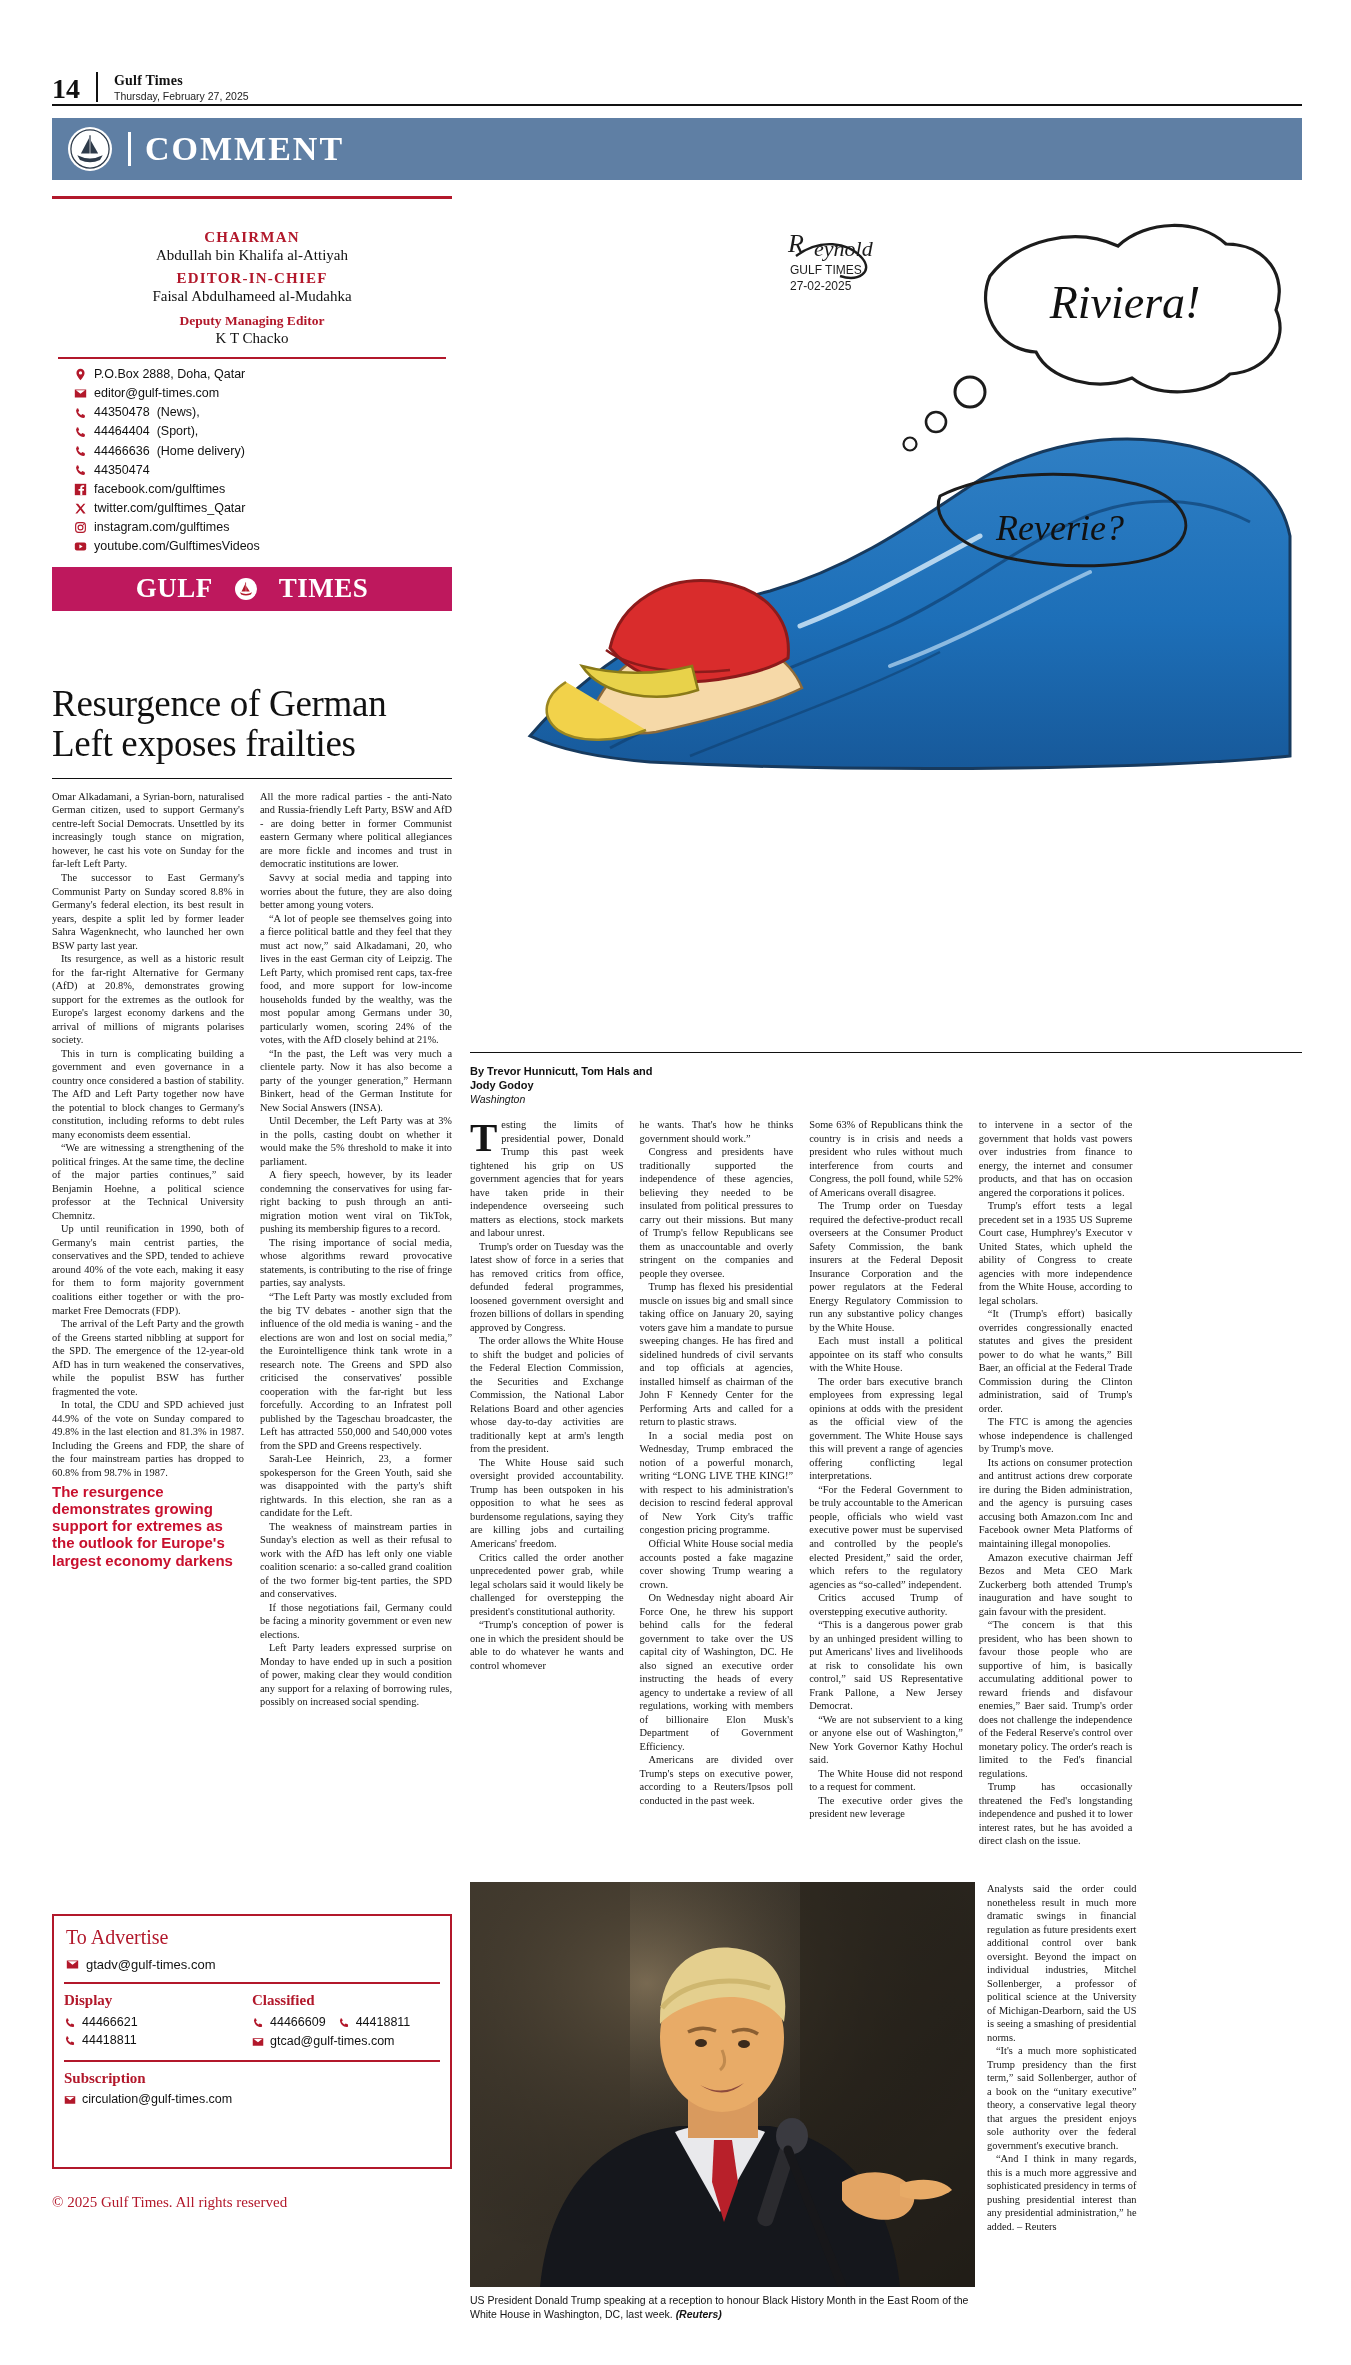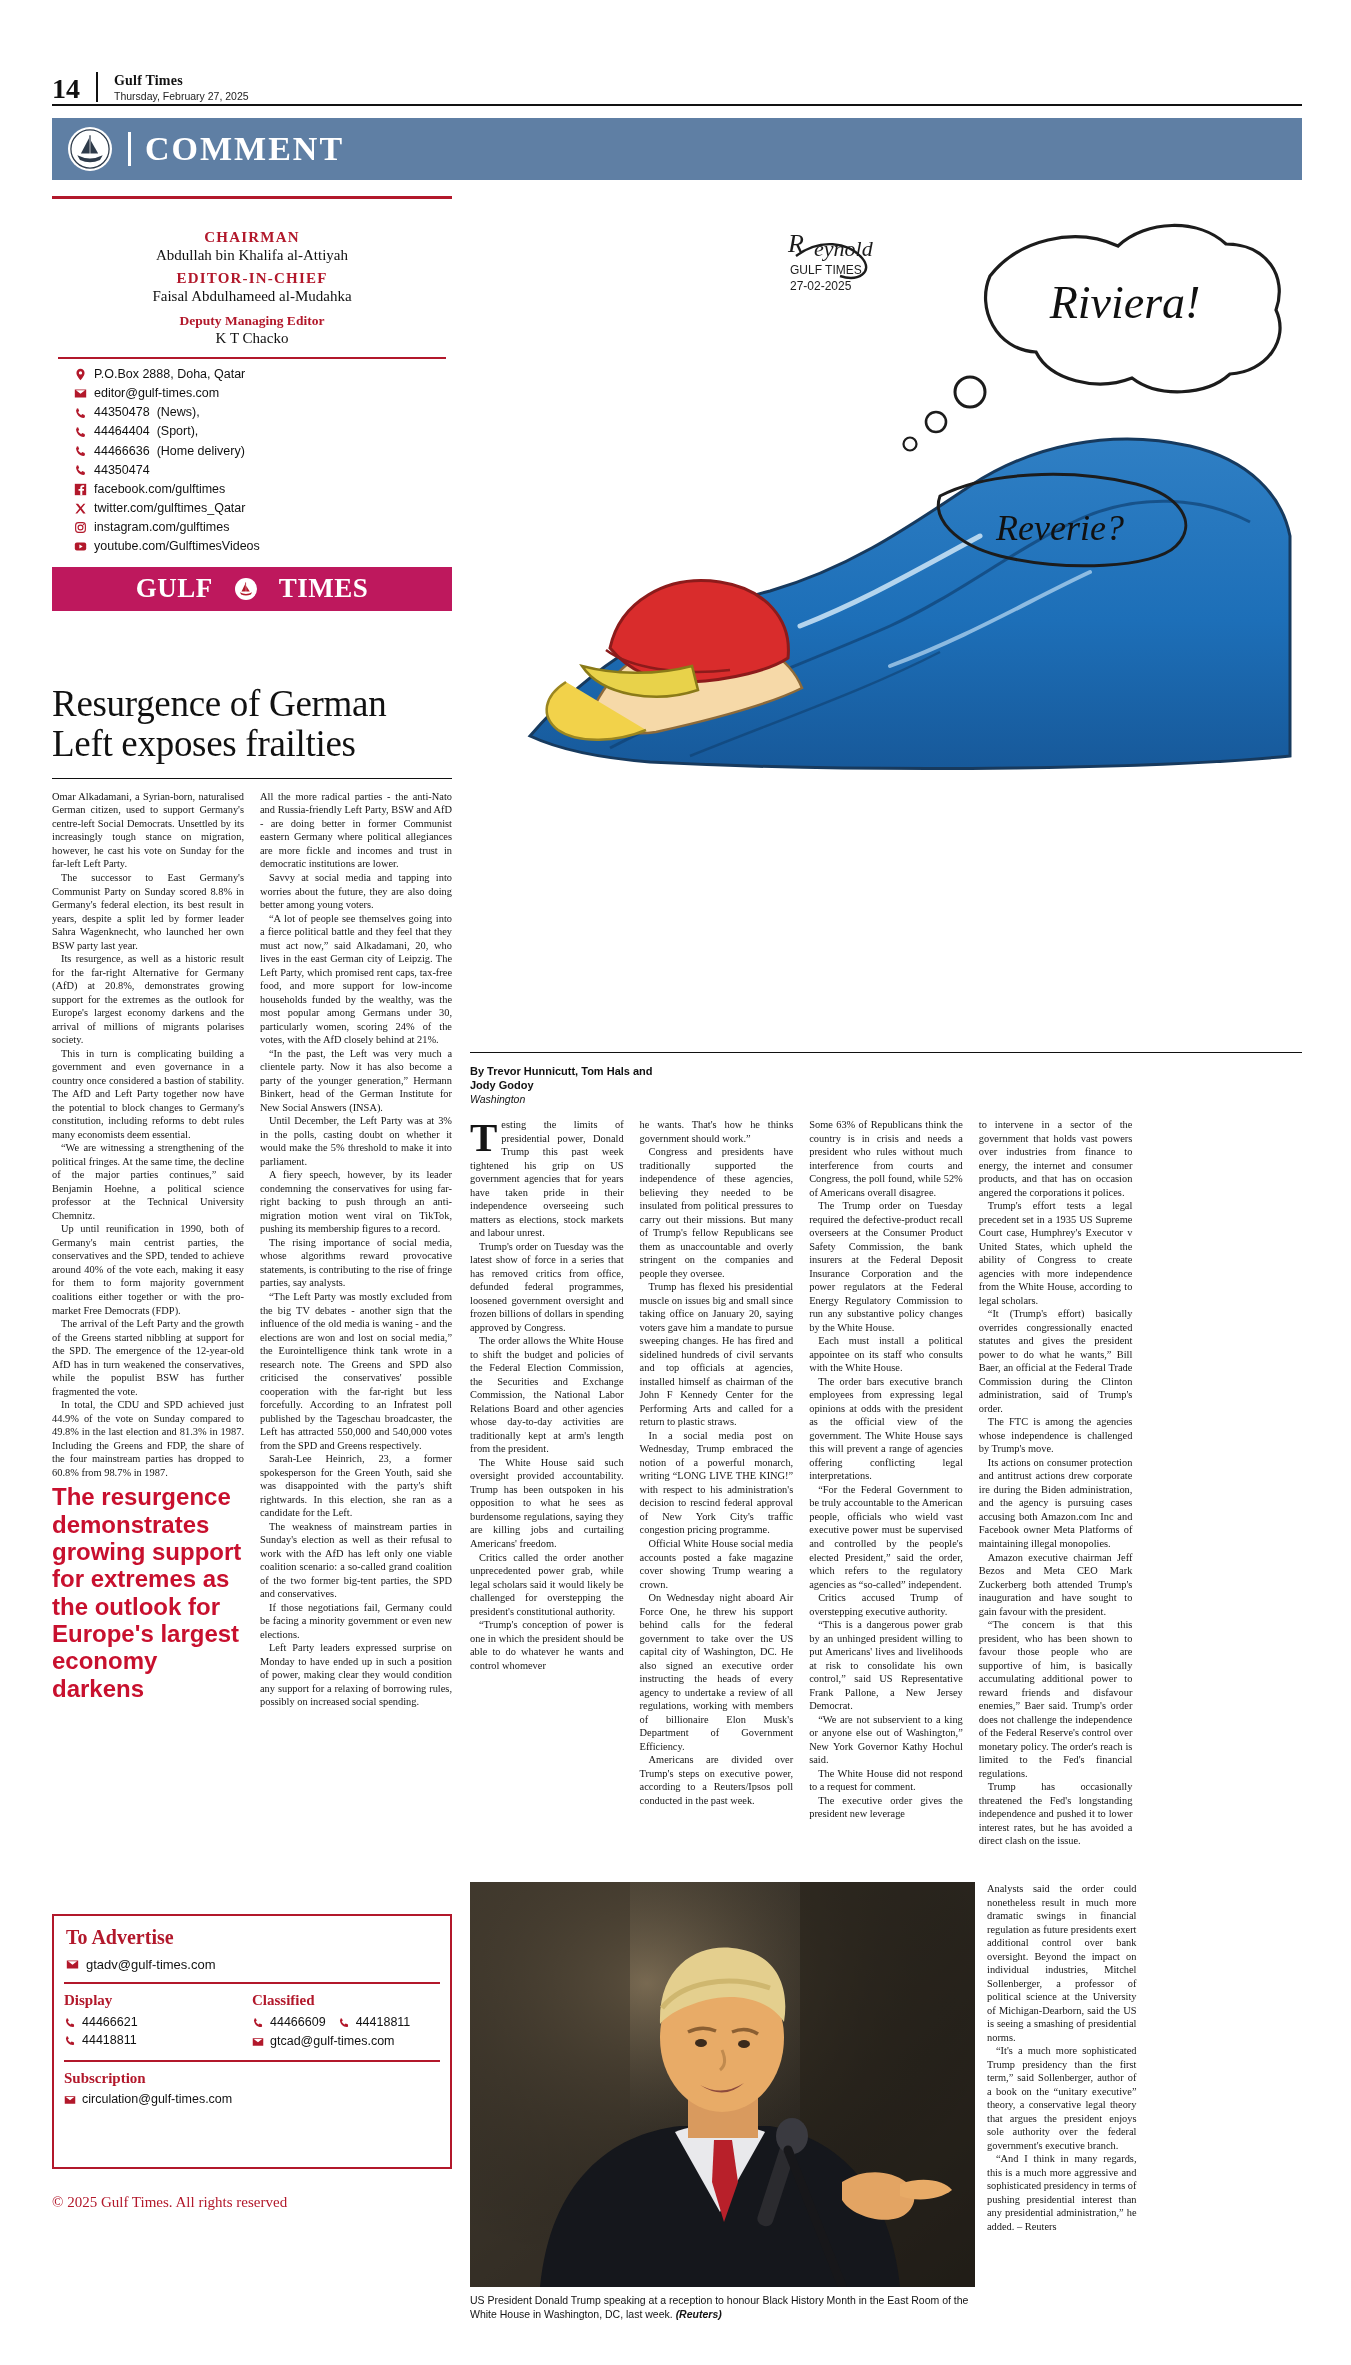--- a/index.html
+++ b/index.html
@@ -127,32 +127,32 @@
     margin:0 0 0 0;
     font-family:"Liberation Serif", serif;
     font-size:10.4px; line-height:1.30; text-align:justify; text-indent:9px;
     color:#141414;
     hyphens:auto;
   }
   .body-text p.noind { text-indent:0; }
 
   .pullquote {
     font-family:"Liberation Sans", sans-serif;
-    font-weight:bold; font-size:24px; line-height:1.14; color:#c8102e;
+    font-weight:bold; font-size:15px; line-height:1.14; color:#c8102e;
     margin: 4px 0 8px 0;
   }
 
   
   .adv {
     position:absolute; left:52px; top:1914px; width:400px; height:255px;
     border:2px solid #b2182b; background:#fff;
   }
   .adv h3 {
     margin:10px 0 8px 12px; font-family:"Liberation Serif", serif;
-    font-weight:bold; font-size:20px; color:#b2182b;
+    font-weight:normal; font-size:20px; color:#b2182b;
   }
   .adv-mail {
     display:flex; align-items:center; gap:7px; margin:0 0 10px 12px;
     font-family:"Liberation Sans", sans-serif; font-size:13px; color:#111;
   }
   .adv-mail .ico svg { width:13px;height:13px;display:block;color:#b2182b; }
   .adv-rule { height:2px; background:#b2182b; margin:0 10px 8px 10px; }
   .adv-cols { display:flex; gap:0; padding:0 10px; }
   .adv-col { flex:1 1 50%; padding-right:8px; }
   .adv-col h4 {

